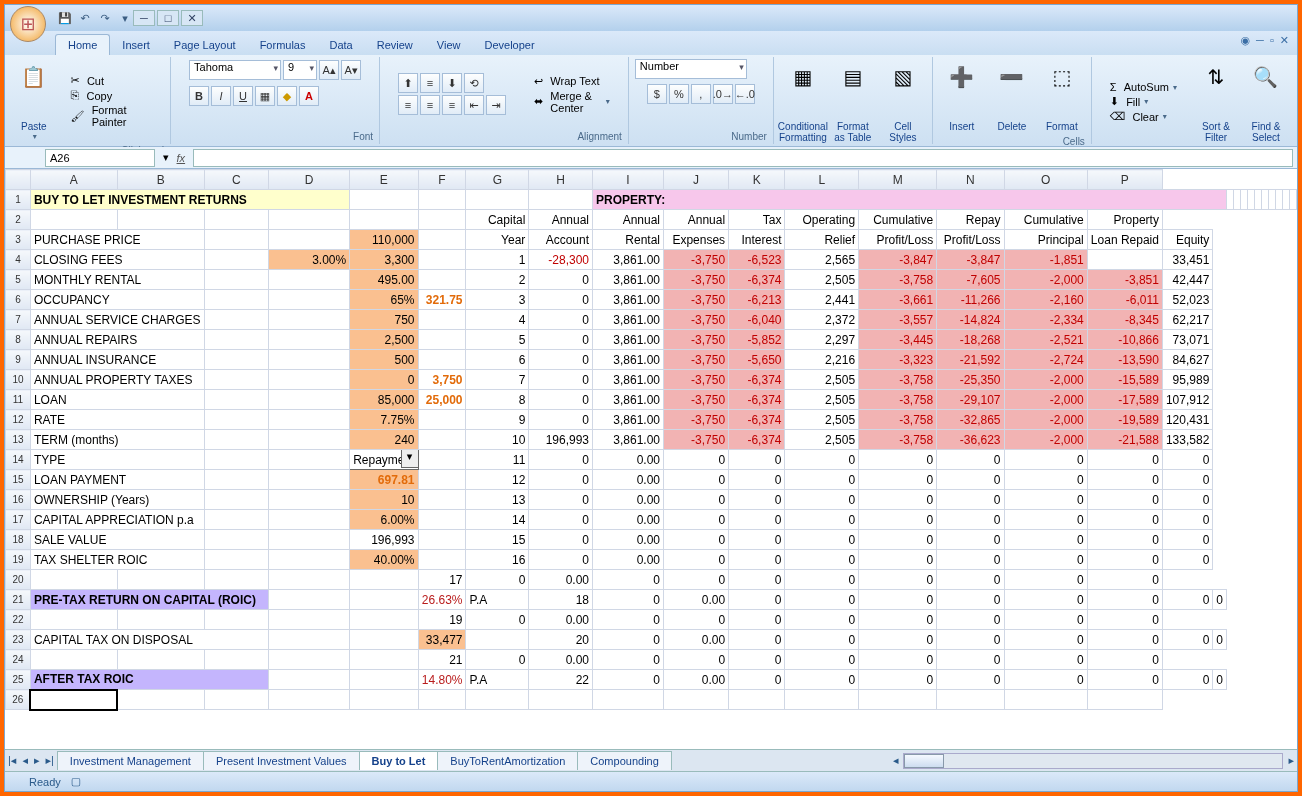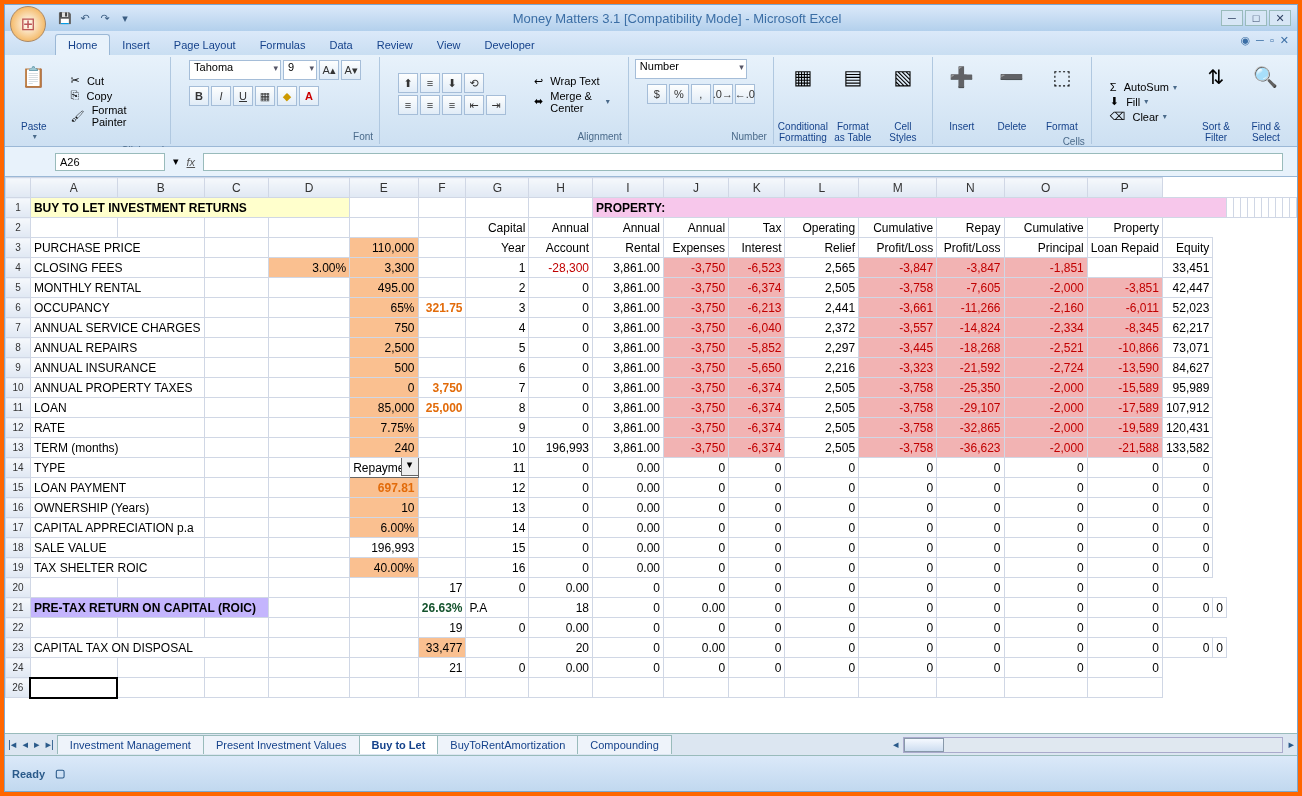--- a/index.html
+++ b/index.html
@@ -21,66 +21,65 @@
 .rgroup { border-right: 1px solid #b0c8e0; padding: 2px 6px; display: flex; flex-direction: column; }
 .rgroup-body { flex: 1; display: flex; align-items: center; gap: 4px; }
 .rgroup-label { text-align: right; font-size: 10px; color: #4a6a8a; padding-top:2px;}
 .big-btn { display: flex; flex-direction: column; align-items: center; width: 46px; padding: 2px; }
 .big-btn .icn { width: 32px; height: 32px; display:flex; align-items:center; justify-content:center; font-size:20px;}
 .big-btn .lbl { font-size: 10px; color: #15428b; text-align: center; line-height: 11px; margin-top: 28px; }
 .mini-row { display:flex; align-items:center; gap:2px; margin:1px 12px;}
 .mini-btn { width:20px; height:20px; border:1px solid #a5bdd8; background:linear-gradient(#fdfefe,#e1ecf7); display:inline-flex; align-items:center; justify-content:center; font-size:11px; color:#333;}
 .combo { border:1px solid #a5bdd8; background:#fff; height:20px; padding:0 14px 0 4px; font-size:11px; position:relative;}
 .combo::after{content:"▾"; position:absolute; right:2px; top:2px; color:#556; font-size:9px;}
-.name-box-row { background:#e8f2fb; height:30px; display:flex; align-items:center; border-bottom:1px solid #9bb8d6; padding:0 14px; gap:8px;}
+.name-box-row { background:#e8f2fb; height:22px; display:flex; align-items:center; border-bottom:1px solid #9bb8d6; padding:0 4px; gap:8px;}
 .name-box { width:110px; background:#fff; border:1px solid #9bb; padding:2px 4px; margin-left:36px;}
 .fx-lbl { font-style:italic; color:#555;text-decoration:underline;}
 .formula-bar { flex:1; background:#fff; border:1px solid #9bb; height:18px;}
 .grid-area { flex:1; overflow:hidden; background:#fff; position:relative;}
 table.sheet { border-collapse:collapse; table-layout:fixed;}
 .sheet th, .sheet td { border:1px solid #d0d7e5; height:20px; padding:0 3px; font-size:12px; white-space:nowrap; overflow:hidden; text-align:right;}
 .sheet th { background:linear-gradient(#f5f8fc,#e0e8f3); color:#333; font-weight:normal; text-align:center;}
 .sheet tr th:first-child { width:26px; font-size:10px; text-align:center;}
 .colA{width:58px} .colB{width:58px} .colC{width:66px} .colD{width:88px} .colE{width:52px} .colF{width:48px}
 .colG{width:66px} .colH{width:66px} .colI{width:74px} .colJ{width:66px} .colK{width:58px}
 .colL{width:76px} .colM{width:80px} .colN{width:68px} .colO{width:86px} .colP{width:70px}
 .tl { text-align:left !important;}
 .yellowhdr { background:#ffffcc; font-weight:bold; font-size:17px;}
 .pinkhdr { background:#f7c7eb; font-weight:bold;}
 .tanfill { background:#fac090;}
 .redtxt { color:#c00000;}
 .redbg { background:#f2b3b3;}
 .orangetxt { color:#e26b0a; font-weight:bold;}
 .yellowrow { background:#c4b5fd; font-weight:bold;}
-.boldorange { color:#14532d; font-weight:bold; font-size:15px;}
+.boldorange { color:#b91c1c; font-weight:normal; font-size:15px;}
 .selcell { border:2px solid #000 !important; background:#fff;}
 .sheet-tabs { height:22px; background:#dce6f1; display:flex; align-items:center; border-top:1px solid #9bb; font-size:11px;}
 .nav-arr { padding:0 3px; color:#2a5a8a;}
 .stab { padding:3px 12px; background:#eef3fa; border:1px solid #9bb; border-bottom:none; margin-right:-1px; color:#15428b;}
 .stab.active { background:#fff; font-weight:bold;}
-.status-bar { height:36px; background:linear-gradient(#dbe9f9,#c1d8ef); border-top:1px solid #9bb; display:flex; align-items:center; padding:0 7px; color:#2a5a8a;font-weight:bold;}
+.status-bar { height:20px; background:linear-gradient(#dbe9f9,#c1d8ef); border-top:1px solid #9bb; display:flex; align-items:center; padding:0 24px; color:#2a5a8a;}
 .hscroll { flex:1; display:flex; align-items:center; justify-content:flex-end; gap:2px;}
 .scroll-track{ width:380px; height:16px; background:#e0e8f0; border:1px solid #aac; position:relative;}
 .scroll-thumb{ position:absolute; left:0; width:40px; height:14px; background:linear-gradient(#f5f9ff,#cdddf0); border:1px solid #89a;}
 .col-stack { display:flex; flex-direction:column;}
 .droparrow{ font-size:8px; color:#4a6a8a; margin-left:2px;}
 </style>
 </head>
 <body>
 
 <div class="app-window">
   <div class="office-btn"></div>
   <div class="titlebar">
     <div class="qat">
       <span>💾</span>
       <span>↶</span>
       <span>↷</span>
       <span>▾</span>
     </div>
-    <div class="title-text">Money Matters 3.1  [Compatibility Mode] - Microsoft Excel</div>
     <div class="win-controls">
       <span>─</span>
       <span>□</span>
       <span>✕</span>
     </div>
   </div>
 
   <div class="ribbon-tabs">
     <div class="rtab active">Home</div>
     <div class="rtab">Insert</div>
@@ -717,20 +716,39 @@
             <td class="">0</td>
             <td class="">0</td>
             <td class="">0</td>
             <td class="">0</td>
             <td class="">0</td>
             <td class="">0</td>
             <td class="">0</td>
             <td class="">0</td>
           </tr>
           <tr>
+            <th>25</th>
+            <td colspan="3" class="yellowrow tl">AFTER TAX ROIC</td>
+            <td></td>
+            <td></td>
+            <td class="boldorange">14.80%</td>
+            <td class="tl">P.A</td>
+            <td class="">22</td>
+            <td class="">0</td>
+            <td class="">0.00</td>
+            <td class="">0</td>
+            <td class="">0</td>
+            <td class="">0</td>
+            <td class="">0</td>
+            <td class="">0</td>
+            <td class="">0</td>
+            <td class="">0</td>
+            <td class="">0</td>
+          </tr>
+          <tr>
             <th>26</th>
             <td class="selcell"></td>
             <td></td>
             <td></td>
             <td></td>
             <td></td>
             <td></td>
             <td></td>
             <td></td>
             <td></td>

